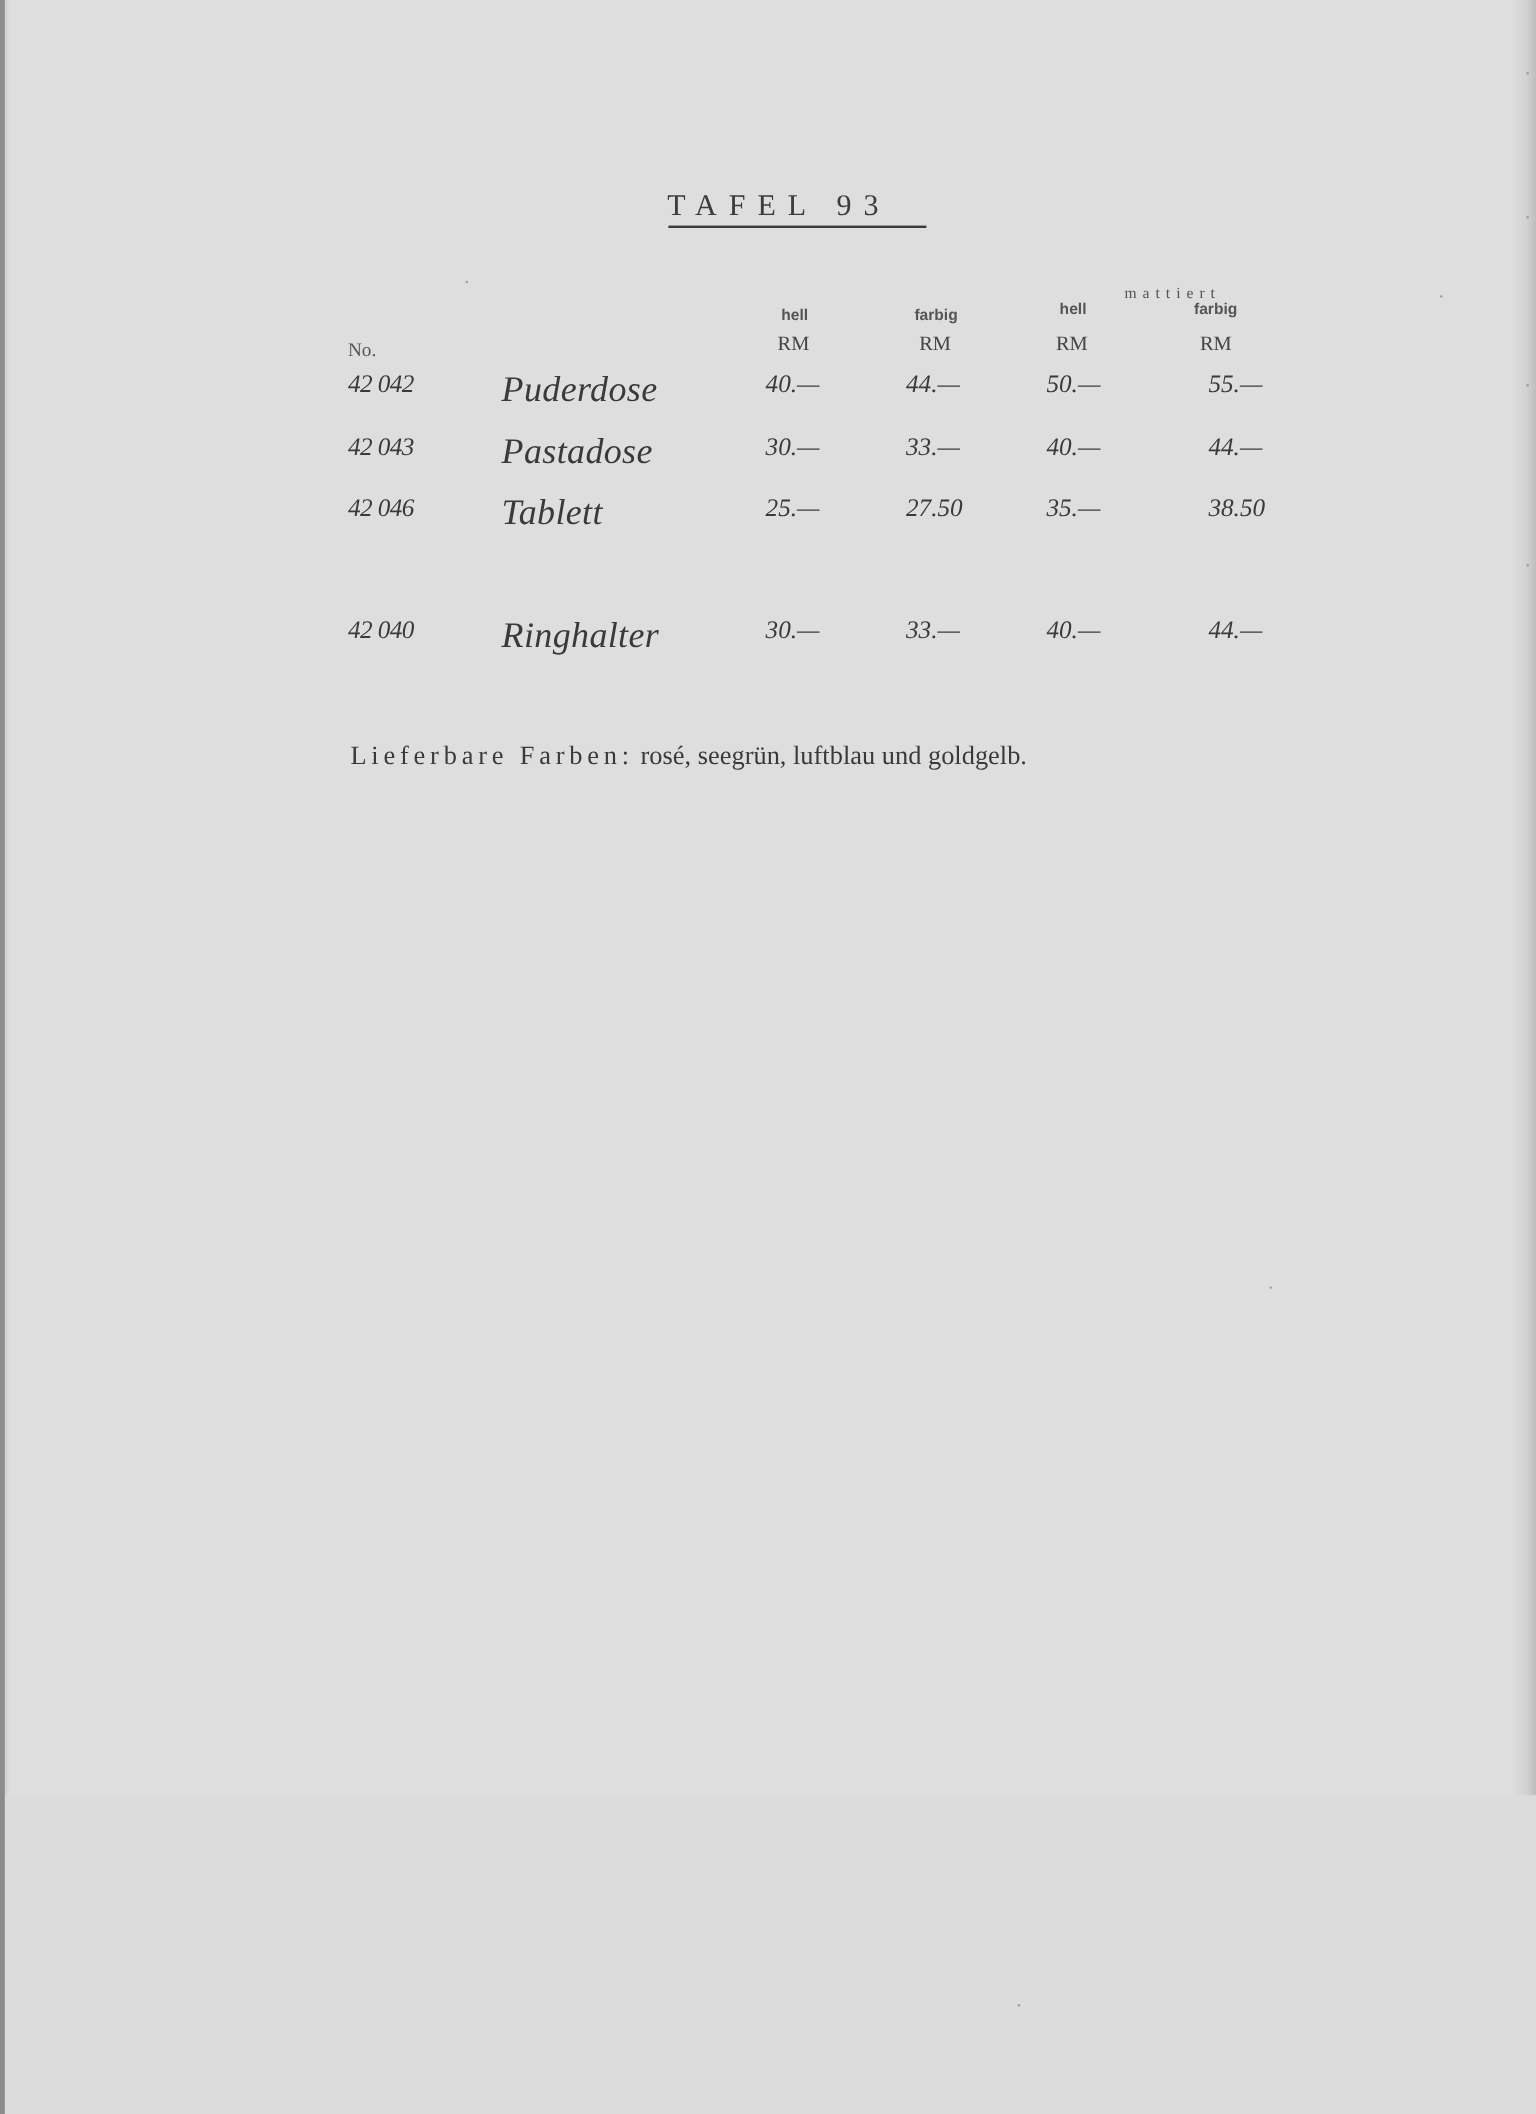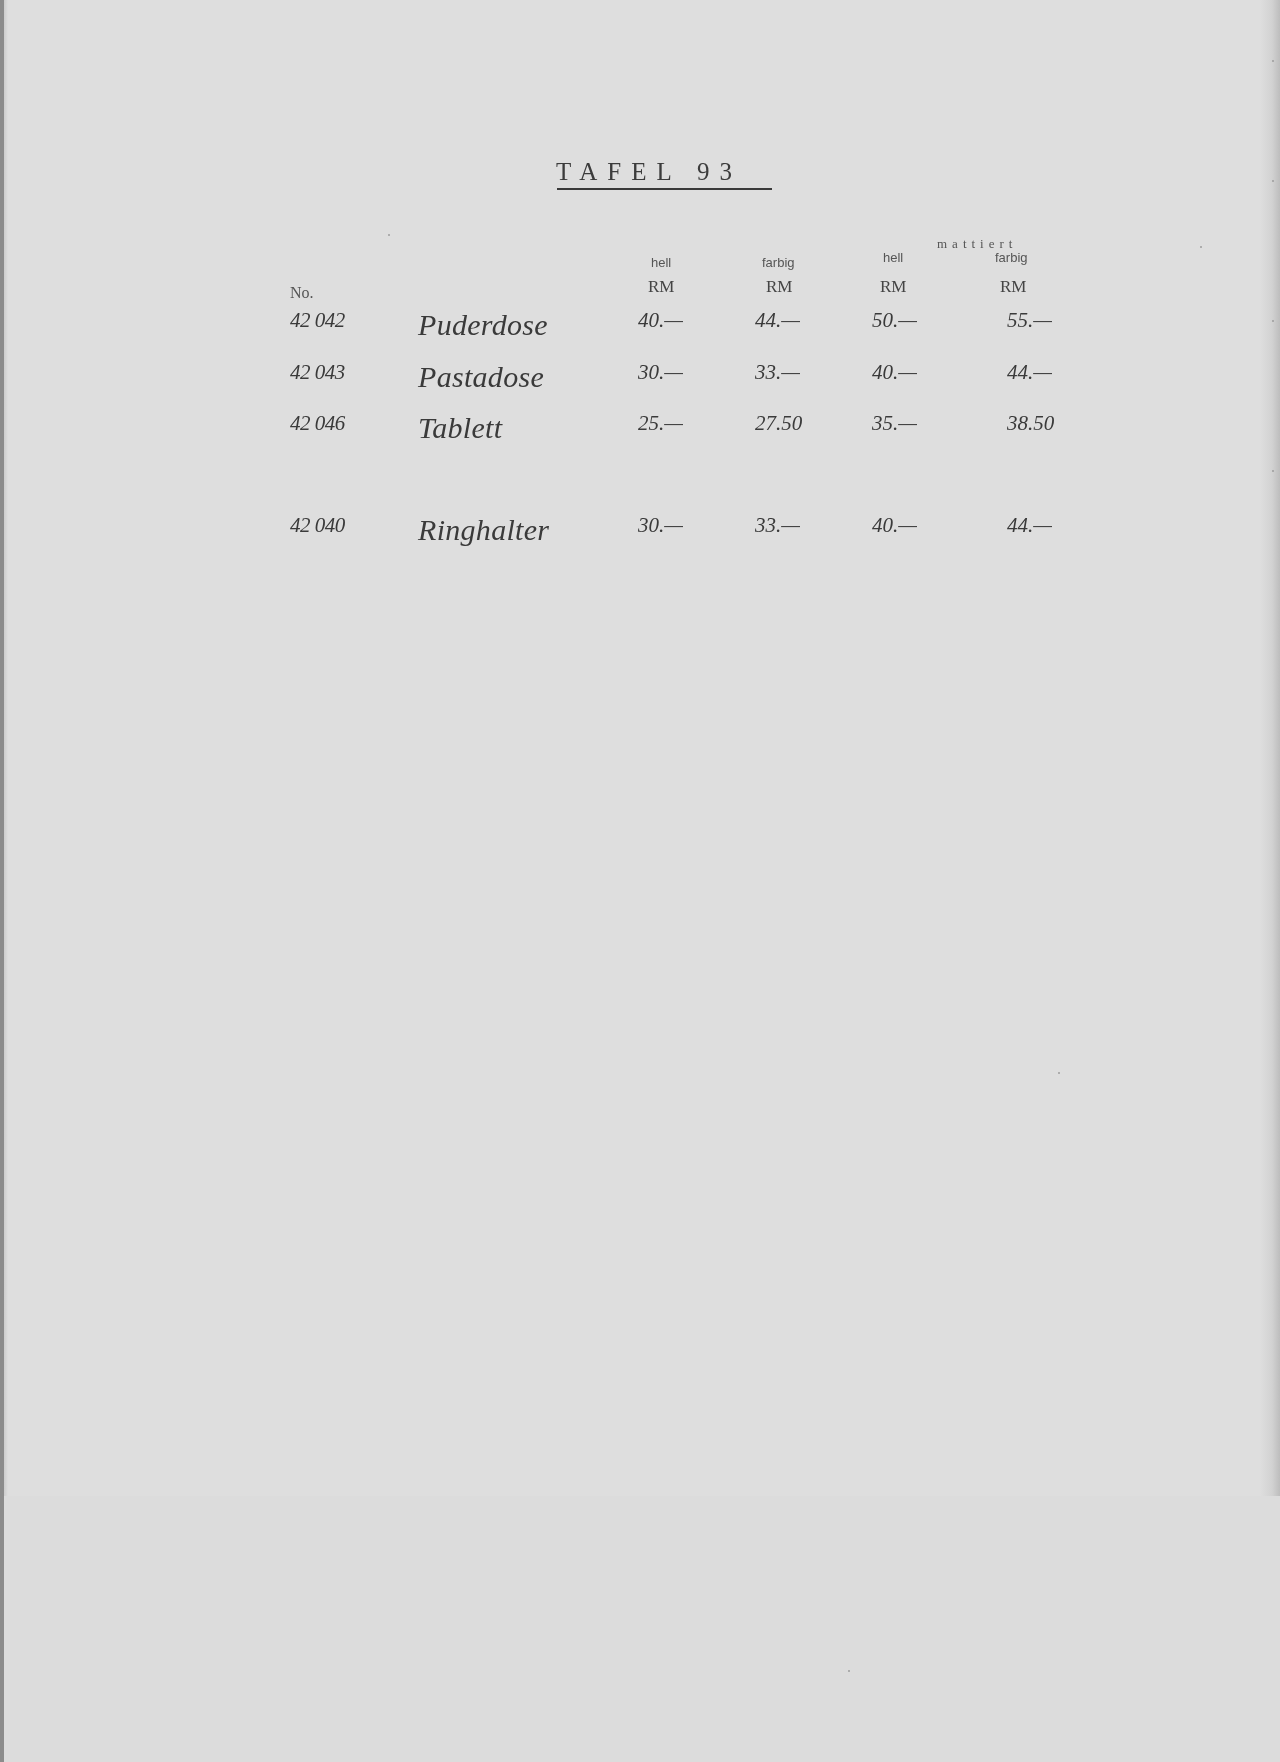--- a/index.html
+++ b/index.html
@@ -43,20 +43,21 @@
       width: 215px;
       height: 2px;
       background: #3a3a3a;
     }
     .sup {
       position: absolute;
       font-family: "Liberation Sans Narrow", "Liberation Sans", sans-serif;
       font-size: 13px;
       color: #555;
       white-space: nowrap;
+      font-weight: bold;
     }
     .mattiert {
       position: absolute;
       left: 903px;
       top: 236px;
       font-size: 13px;
       letter-spacing: 5px;
       color: #555;
       white-space: nowrap;
       margin-left: 34px;
@@ -162,20 +163,24 @@
 
   <div class="row" style="top:513px;">
     <span class="cell num">42 040</span>
     <span class="cell name">Ringhalter</span>
     <span class="cell p0">30.—</span>
     <span class="cell p1">33.—</span>
     <span class="cell p2">40.—</span>
     <span class="cell p3">44.—</span>
   </div>
 
+  <div class="footer">
+    <span class="lead">Lieferbare Farben:</span>
+    <span>rosé, seegrün, luftblau und goldgelb.</span>
+  </div>
 
   <span class="speck" style="left:388px; top:234px;"></span>
   <span class="speck" style="left:1200px; top:246px;"></span>
   <span class="speck" style="left:1058px; top:1072px;"></span>
   <span class="speck" style="left:848px; top:1670px;"></span>
   <span class="speck" style="left:1272px; top:60px;"></span>
   <span class="speck" style="left:1272px; top:180px;"></span>
   <span class="speck" style="left:1272px; top:320px;"></span>
   <span class="speck" style="left:1272px; top:470px;"></span>
 </div>

